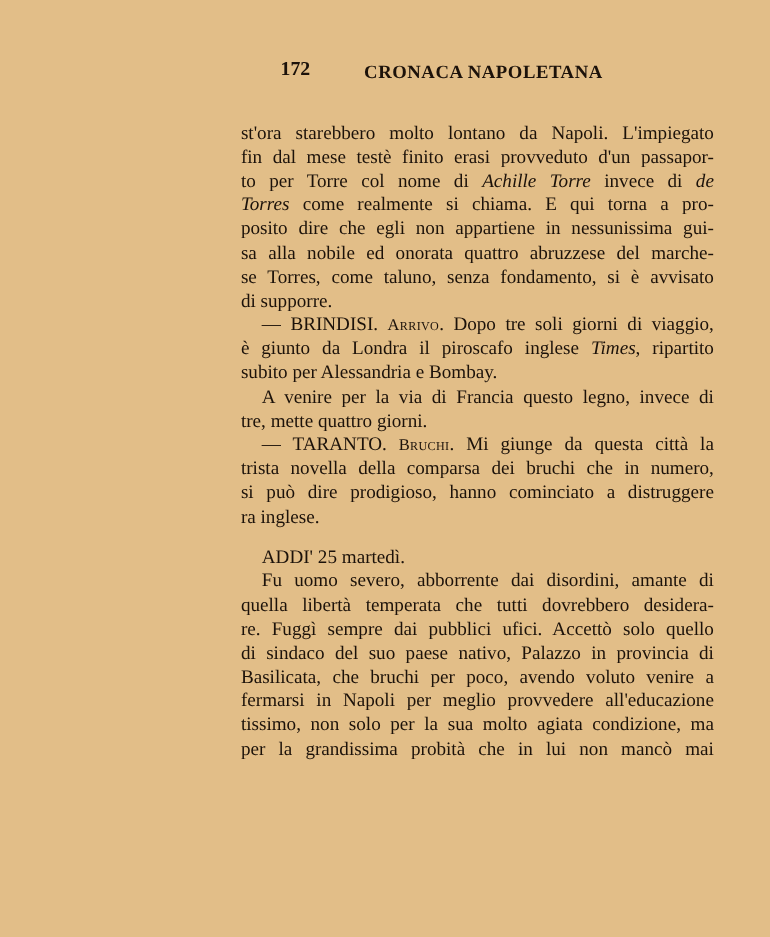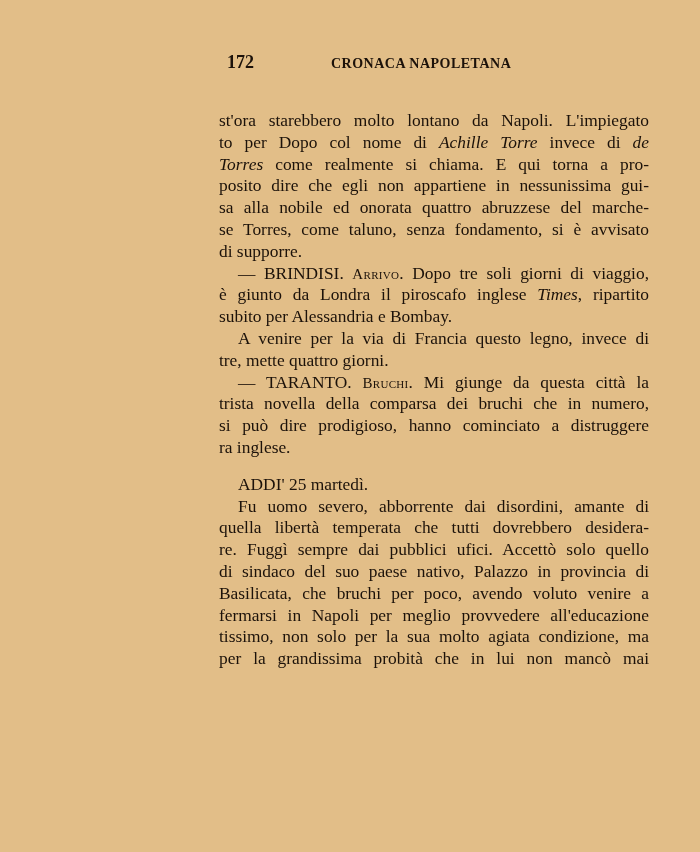--- a/index.html
+++ b/index.html
@@ -15,26 +15,26 @@
     position: absolute;
     left: 219px; top: 52px;
     width: 430px;
   }
   .running-head {
     position: relative;
     height: 22px;
     margin-bottom: 6px;
   }
   .page-number {
-    position: absolute; left: 8px; top: 0;
+    position: absolute; left: 36px; top: 0;
     font-size: 18px; font-weight: bold;
   }
   .running-title {
     position: absolute; left: 112px; top: 4px;
-    font-size: 14px; font-weight: bold; letter-spacing: 0.5px;
+    font-size: 17px; font-weight: bold; letter-spacing: 0.5px;
   }
   .body-text {
     font-size: 17.4px;
     line-height: 21.8px;
     text-align: justify;
     margin-top: 36px;
   }
   .line {
     display: block;
     white-space: nowrap;
@@ -55,21 +55,22 @@
 <div class="page">
   <div class="running-head">
     <span class="page-number">172</span>
     <span class="running-title">CRONACA NAPOLETANA</span>
   </div>
 
   <div class="body-text">
 
     <div>
       <span class="line">st'ora starebbero molto lontano da Napoli. L'impiegato</span>
-      <span class="line"><span>to per Dopo col nome di </span><i>Achille Torre</i><span> invece di </span><i>de</i></span>
+      <span class="line">fin dal mese testè finito erasi provveduto d'un passapor-</span>
+      <span class="line"><span>to per Torre col nome di </span><i>Achille Torre</i><span> invece di </span><i>de</i></span>
       <span class="line"><i>Torres</i><span> come realmente si chiama. E qui torna a pro-</span></span>
       <span class="line">posito dire che egli non appartiene in nessunissima gui-</span>
       <span class="line">sa alla nobile ed onorata quattro abruzzese del marche-</span>
       <span class="line">se Torres, come taluno, senza fondamento, si è avvisato</span>
       <span class="line last">di supporre.</span>
     </div>
 
     <div>
       <span class="line indent"><span>— BRINDISI. </span><span class="sc">Arrivo</span><span>. Dopo tre soli giorni di viaggio,</span></span>
       <span class="line"><span>è giunto da Londra il piroscafo inglese </span><i>Times</i><span>, ripartito</span></span>

